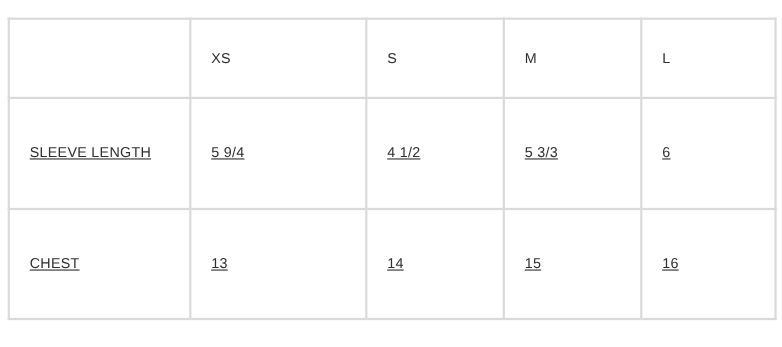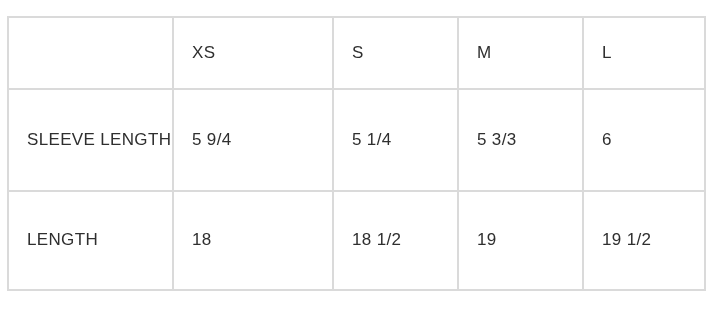--- a/index.html
+++ b/index.html
@@ -33,36 +33,36 @@
   }
 
   table.size-table td,
   table.size-table th {
     border: 2px solid #dadada;
     padding: 0 0 0 18px;
     text-align: left;
     vertical-align: middle;
     font-weight: normal;
     color: #2f2f2f;
-    font-size: 17px;
+    font-size: 13px;
     line-height: 1.2;
     letter-spacing: 0.02em;
     background: #ffffff;
   }
 
   
   col.c-label { width: 165px; }
   col.c-xs    { width: 160px; }
   col.c-s     { width: 125px; }
   col.c-m     { width: 125px; }
   col.c-l     { width: 122px; }
 
   
   tr.r-head td { height: 70px; }
-  tr.r-body td { height: 69px; }
+  tr.r-body td { height: 69px; text-decoration: underline; }
   tr.r-last td { height: 67px; }
 
   th.col-head {
     font-size: 15px;
     color: #333333;
     letter-spacing: 0.03em;
   }
 
   td.row-head {
     font-size: 13.5px;
@@ -97,26 +97,26 @@
         <th class="col-head" scope="col">XS</th>
         <th class="col-head" scope="col">S</th>
         <th class="col-head" scope="col">M</th>
         <th class="col-head" scope="col">L</th>
       </tr>
     </thead>
     <tbody>
       <tr class="r-body">
         <td class="row-head">SLEEVE LENGTH</td>
         <td class="value-cell">5 9/4</td>
-        <td class="value-cell">5 1/4</td>
+        <td class="value-cell">4 1/2</td>
         <td class="value-cell">5 3/3</td>
         <td class="value-cell">6</td>
       </tr>
-      <tr class="r-last">
-        <td class="row-head">LENGTH</td>
-        <td class="value-cell">18</td>
-        <td class="value-cell">18 1/2</td>
-        <td class="value-cell">19</td>
-        <td class="value-cell">19 1/2</td>
+      <tr class="r-body">
+        <td class="row-head">CHEST</td>
+        <td class="value-cell">13</td>
+        <td class="value-cell">14</td>
+        <td class="value-cell">15</td>
+        <td class="value-cell">16</td>
       </tr>
     </tbody>
   </table>
 </div>
 
 </body></html>

